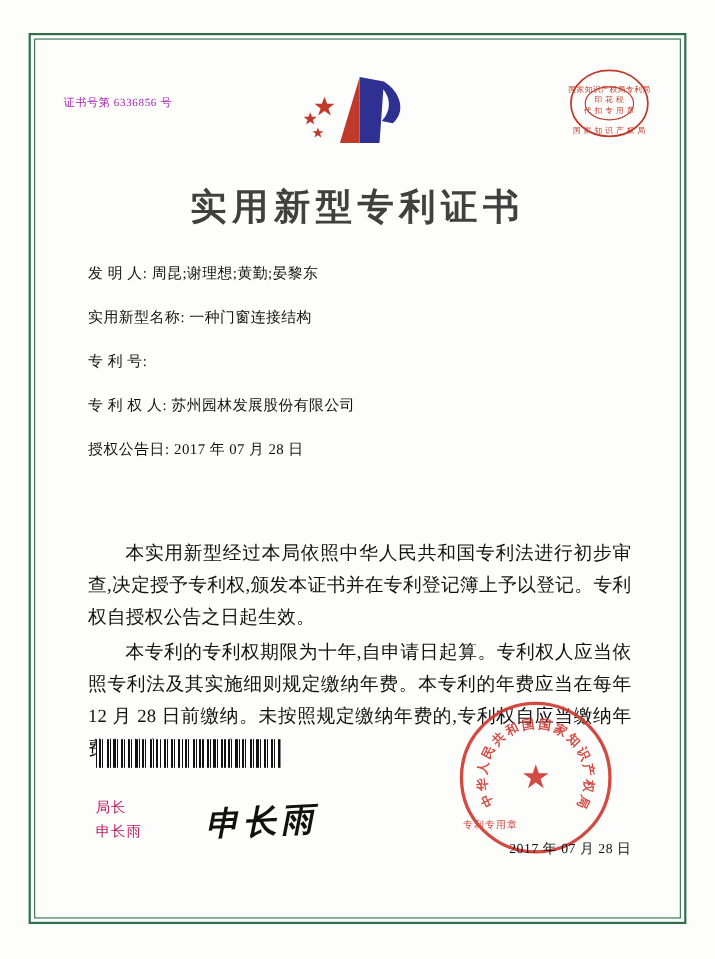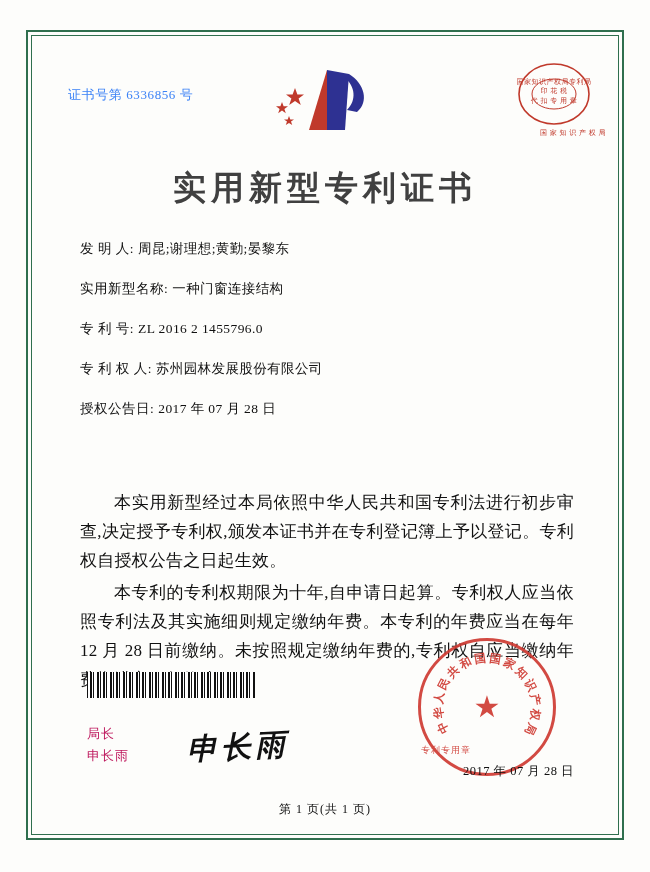--- a/index.html
+++ b/index.html
@@ -40,25 +40,25 @@
     position: absolute;
     left: 42px;
     top: 48px;
     right: 42px;
     bottom: 48px;
   }
 
   
   .cert-no {
     position: absolute;
-    left: 26px;
+    left: 16px;
     top: 38px;
-    font-size: 13px;
+    font-size: 10px;
     letter-spacing: 0.6px;
-    color: #3b82f6;
+    color: #a21caf;
     white-space: nowrap;
   }
 
   
   .logo {
     position: absolute;
     left: 50%;
     top: 18px;
     transform: translateX(-50%);
     width: 120px;
@@ -268,38 +268,37 @@
 
     <div class="seal-top">
       <svg viewBox="0 0 76 76" width="76" height="76" aria-hidden="true">
         <ellipse cx="38" cy="38" rx="35" ry="30" fill="none" stroke="#c0392b" stroke-width="1.6"></ellipse>
         <ellipse cx="38" cy="38" rx="22" ry="15" fill="none" stroke="#c0392b" stroke-width="1"></ellipse>
       </svg>
       <div class="seal-text">
         <div class="line" style="top:21px;">国家知识产权局专利局</div>
         <div class="line" style="top:30px;">印 花 税</div>
         <div class="line" style="top:40px;">代 扣 专 用 章</div>
-        <div class="line" style="top:72px;margin-left:19px;">国 家 知 识 产 权 局</div>
+        <div class="line" style="top:58px;">国 家 知 识 产 权 局</div>
       </div>
     </div>
 
     <div class="title">实用新型专利证书</div>
 
     <div class="fields">
       <div class="field-row">
         <span class="field-label">发  明  人:</span>
         <span class="field-value">周昆;谢理想;黄勤;晏黎东</span>
       </div>
       <div class="field-row">
         <span class="field-label">实用新型名称:</span>
         <span class="field-value">一种门窗连接结构</span>
       </div>
       <div class="field-row">
         <span class="field-label">专  利  号:</span>
-        <span class="field-value">ZL 2016 2 1455796.0</span>
       </div>
       <div class="field-row">
         <span class="field-label">专 利 权 人:</span>
         <span class="field-value">苏州园林发展股份有限公司</span>
       </div>
       <div class="field-row">
         <span class="field-label">授权公告日:</span>
         <span class="field-value">2017 年 07 月 28 日</span>
       </div>
     </div>
@@ -332,16 +331,15 @@
           <span class="ring-char" style="transform: rotate(26.7692deg) translate(0px, -50px) rotate(0deg) translate(-5px, -6px);">家</span>
           <span class="ring-char" style="transform: rotate(44.6154deg) translate(0px, -50px) rotate(0deg) translate(-5px, -6px);">知</span>
           <span class="ring-char" style="transform: rotate(62.4615deg) translate(0px, -50px) rotate(0deg) translate(-5px, -6px);">识</span>
           <span class="ring-char" style="transform: rotate(80.3077deg) translate(0px, -50px) rotate(0deg) translate(-5px, -6px);">产</span>
           <span class="ring-char" style="transform: rotate(98.1538deg) translate(0px, -50px) rotate(0deg) translate(-5px, -6px);">权</span>
           <span class="ring-char" style="transform: rotate(116deg) translate(0px, -50px) rotate(0deg) translate(-5px, -6px);">局</span>
         </div>
     </div>
     <div class="seal-date">2017 年 07 月 28 日</div>
 
-    <div class="footer">第 1 页(共 1 页)</div>
 
   </div>
 </div>
 
 </body></html>

